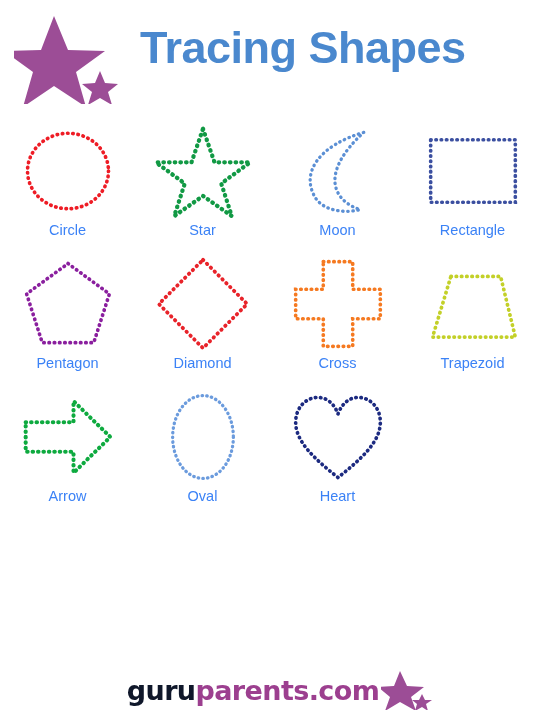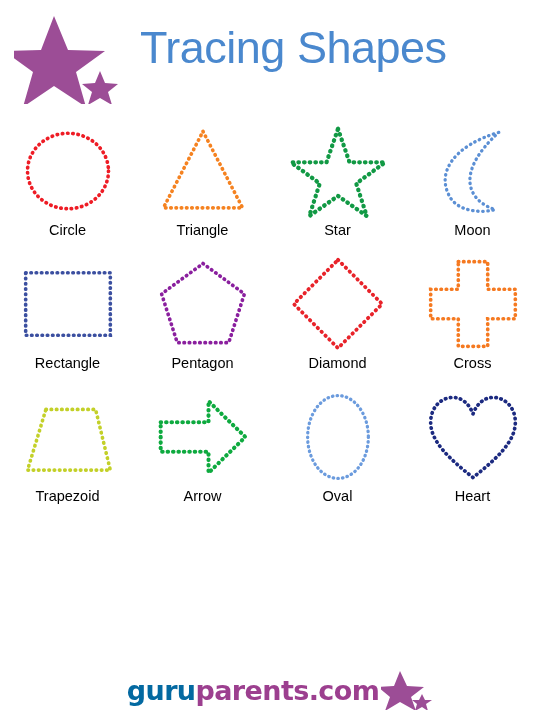--- a/index.html
+++ b/index.html
@@ -36,21 +36,21 @@
     left: 14px;
     top: 14px;
     width: 110px;
     height: 90px;
   }
   .header-title {
     position: absolute;
     left: 140px;
     top: 22px;
     font-size: 45px;
-    font-weight: normal;
+    font-weight: bold;
     color: #4a88ce;
     letter-spacing: -0.5px;
     font-family: "Liberation Sans", sans-serif;
     white-space: nowrap;
   }
 
   
   .grid {
     position: absolute;
     top: 112px;
@@ -75,21 +75,21 @@
     display: flex;
     align-items: center;
     justify-content: center;
   }
   .shape-box svg {
     display: block;
     overflow: visible;
   }
   .shape-label {
     font-size: 14.5px;
-    color: #000000;
+    color: #3b82f6;
     margin-top: 1px;
     font-family: "Liberation Sans", sans-serif;
     white-space: nowrap;
   }
 
   
   .footer {
     position: absolute;
     left: 0;
     bottom: 0;
@@ -139,28 +139,20 @@
 
     <div class="cell">
       <div class="shape-box">
         <svg viewBox="0 0 100 100" width="92" height="92">
           <ellipse cx="50" cy="50" rx="44" ry="41" fill="none" stroke="#ee1c25" stroke-width="4" stroke-linecap="round" stroke-dasharray="0.5 5.2"></ellipse>
         </svg>
       </div>
       <div class="shape-label">Circle</div>
     </div>
 
-    <div class="cell">
-      <div class="shape-box">
-        <svg viewBox="0 0 100 100" width="92" height="92">
-          <polygon points="50,7 93,90 7,90" fill="none" stroke="#f58220" stroke-width="4" stroke-linecap="round" stroke-dasharray="0.5 5.2"></polygon>
-        </svg>
-      </div>
-      <div class="shape-label">Triangle</div>
-    </div>
 
 
     <div class="cell">
       <div class="shape-box">
         <svg viewBox="0 0 100 100" width="96" height="96">
           <polygon points="50,6 62,41 99,41 69,63 80,97 50,76 20,97 31,63 1,41 38,41" fill="none" stroke="#119944" stroke-width="4.5" stroke-linecap="round" stroke-dasharray="0.5 5.4"></polygon>
         </svg>
       </div>
       <div class="shape-label">Star</div>
     </div>
@@ -246,21 +238,21 @@
         </svg>
       </div>
       <div class="shape-label">Heart</div>
     </div>
 
 
   </div>
 
   <div class="footer">
     <div class="footer-inner">
-      <span class="brand"><span class="brand-guru" style="color: #0369a1;">guru</span><span class="brand-parents" style="color: rgb(156, 63, 143);">parents.com</span></span>
+      <span class="brand"><span class="brand-guru" style="color: #0f172a;">guru</span><span class="brand-parents" style="color: rgb(156, 63, 143);">parents.com</span></span>
       <span class="footer-stars">
         <svg viewBox="0 0 52 40" width="52" height="40" aria-hidden="true">
           <polygon points="19,1 26,16 43,17 30,27 35,41 19,32 4,41 9,27 -3,17 13,16" fill="#9c4d96"></polygon>
           <polygon points="41,24 44,30 51,30 45,34 47,41 41,37 34,41 36,34 31,30 38,30" fill="#9c4d96"></polygon>
         </svg>
       </span>
     </div>
   </div>
 
 </div>

